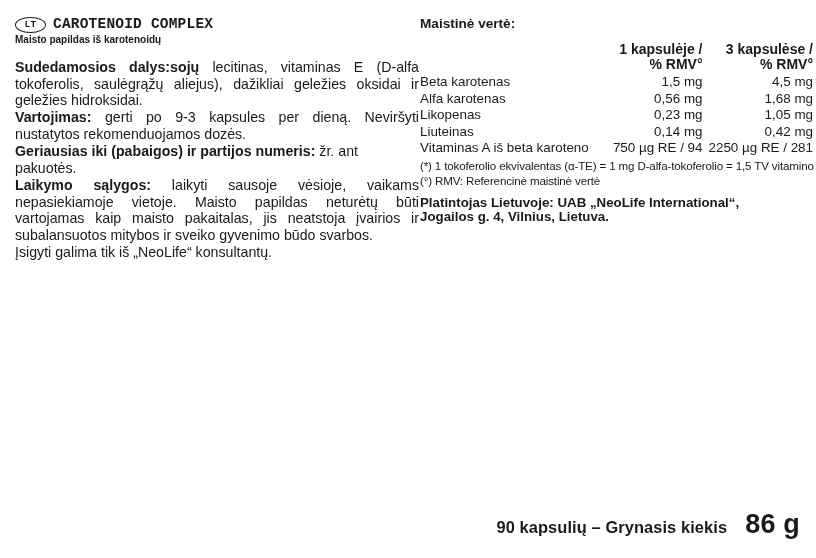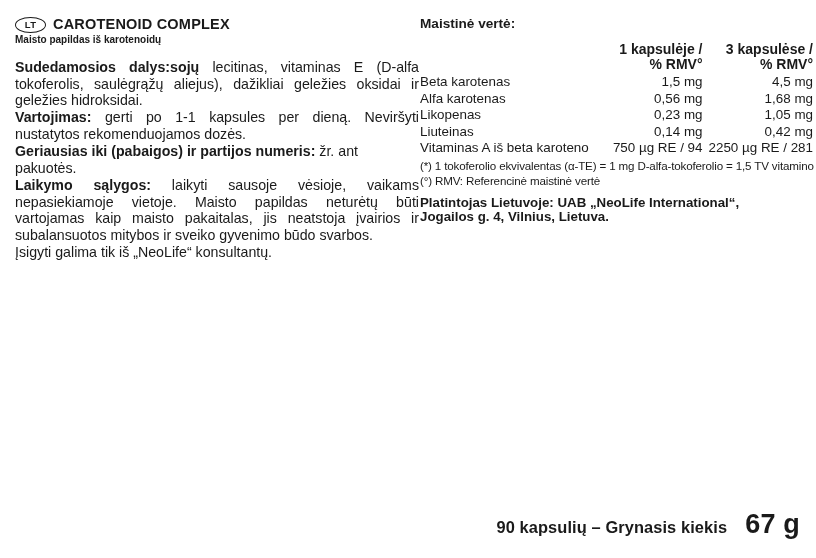--- a/index.html
+++ b/index.html
@@ -27,20 +27,21 @@
     left: 15px;
     top: 17px;
     width: 404px;
   }
 
   .title-row {
     display: flex;
     align-items: center;
     gap: 7px;
     margin-bottom: 1px;
+    font-family: Liberation Mono, monospace;
   }
   .lang-badge {
     display: inline-flex;
     align-items: center;
     justify-content: center;
     width: 29px;
     height: 14px;
     border: 1.3px solid #1a1a1a;
     border-radius: 50%;
     font-size: 9.5px;
@@ -172,21 +173,21 @@
 
     <div class="title-row">
       <span class="lang-badge">LT</span>
       <span class="product-title">CAROTENOID COMPLEX</span>
     </div>
 
     <div class="product-subtitle">Maisto papildas iš karotenoidų</div>
 
     <p class="para"><b>Sudedamosios dalys:</b><span id="ing-before"></span><b>sojų</b><span> lecitinas, vitaminas E (D-alfa tokoferolis, saulėgrąžų aliejus), dažikliai geležies oksidai ir geležies hidroksidai.</span></p>
 
-    <p class="para"><b>Vartojimas:</b><span> gerti po 1-1 kapsules per dieną. Neviršyti nustatytos rekomenduojamos dozės.</span></p>
+    <p class="para"><b>Vartojimas:</b><span> gerti po 9-3 kapsules per dieną. Neviršyti nustatytos rekomenduojamos dozės.</span></p>
 
     <p class="para last-left"><b>Geriausias iki (pabaigos) ir partijos numeris:</b><span> žr. ant pakuotės.</span></p>
 
     <p class="para"><b>Laikymo sąlygos:</b><span> laikyti sausoje vėsioje, vaikams nepasiekiamoje vietoje. Maisto papildas neturėtų būti vartojamas kaip maisto pakaitalas, jis neatstoja įvairios ir subalansuotos mitybos ir sveiko gyvenimo būdo svarbos.</span></p>
 
     <p class="para last-left">Įsigyti galima tik iš „NeoLife“ konsultantų.</p>
   </div>
 
   <div class="right-col">
 
@@ -241,16 +242,16 @@
       </div>
 
     <div class="distributor">
       <div>Platintojas Lietuvoje: UAB „NeoLife International“,</div>
       <div>Jogailos g. 4, Vilnius, Lietuva.</div>
     </div>
   </div>
 
   <div class="net-bar">
     <span class="net-text">90 kapsulių – Grynasis kiekis</span>
-    <span class="net-weight">67 g</span>
+    <span class="net-weight">86 g</span>
   </div>
 
 </div>
 
 </body></html>

